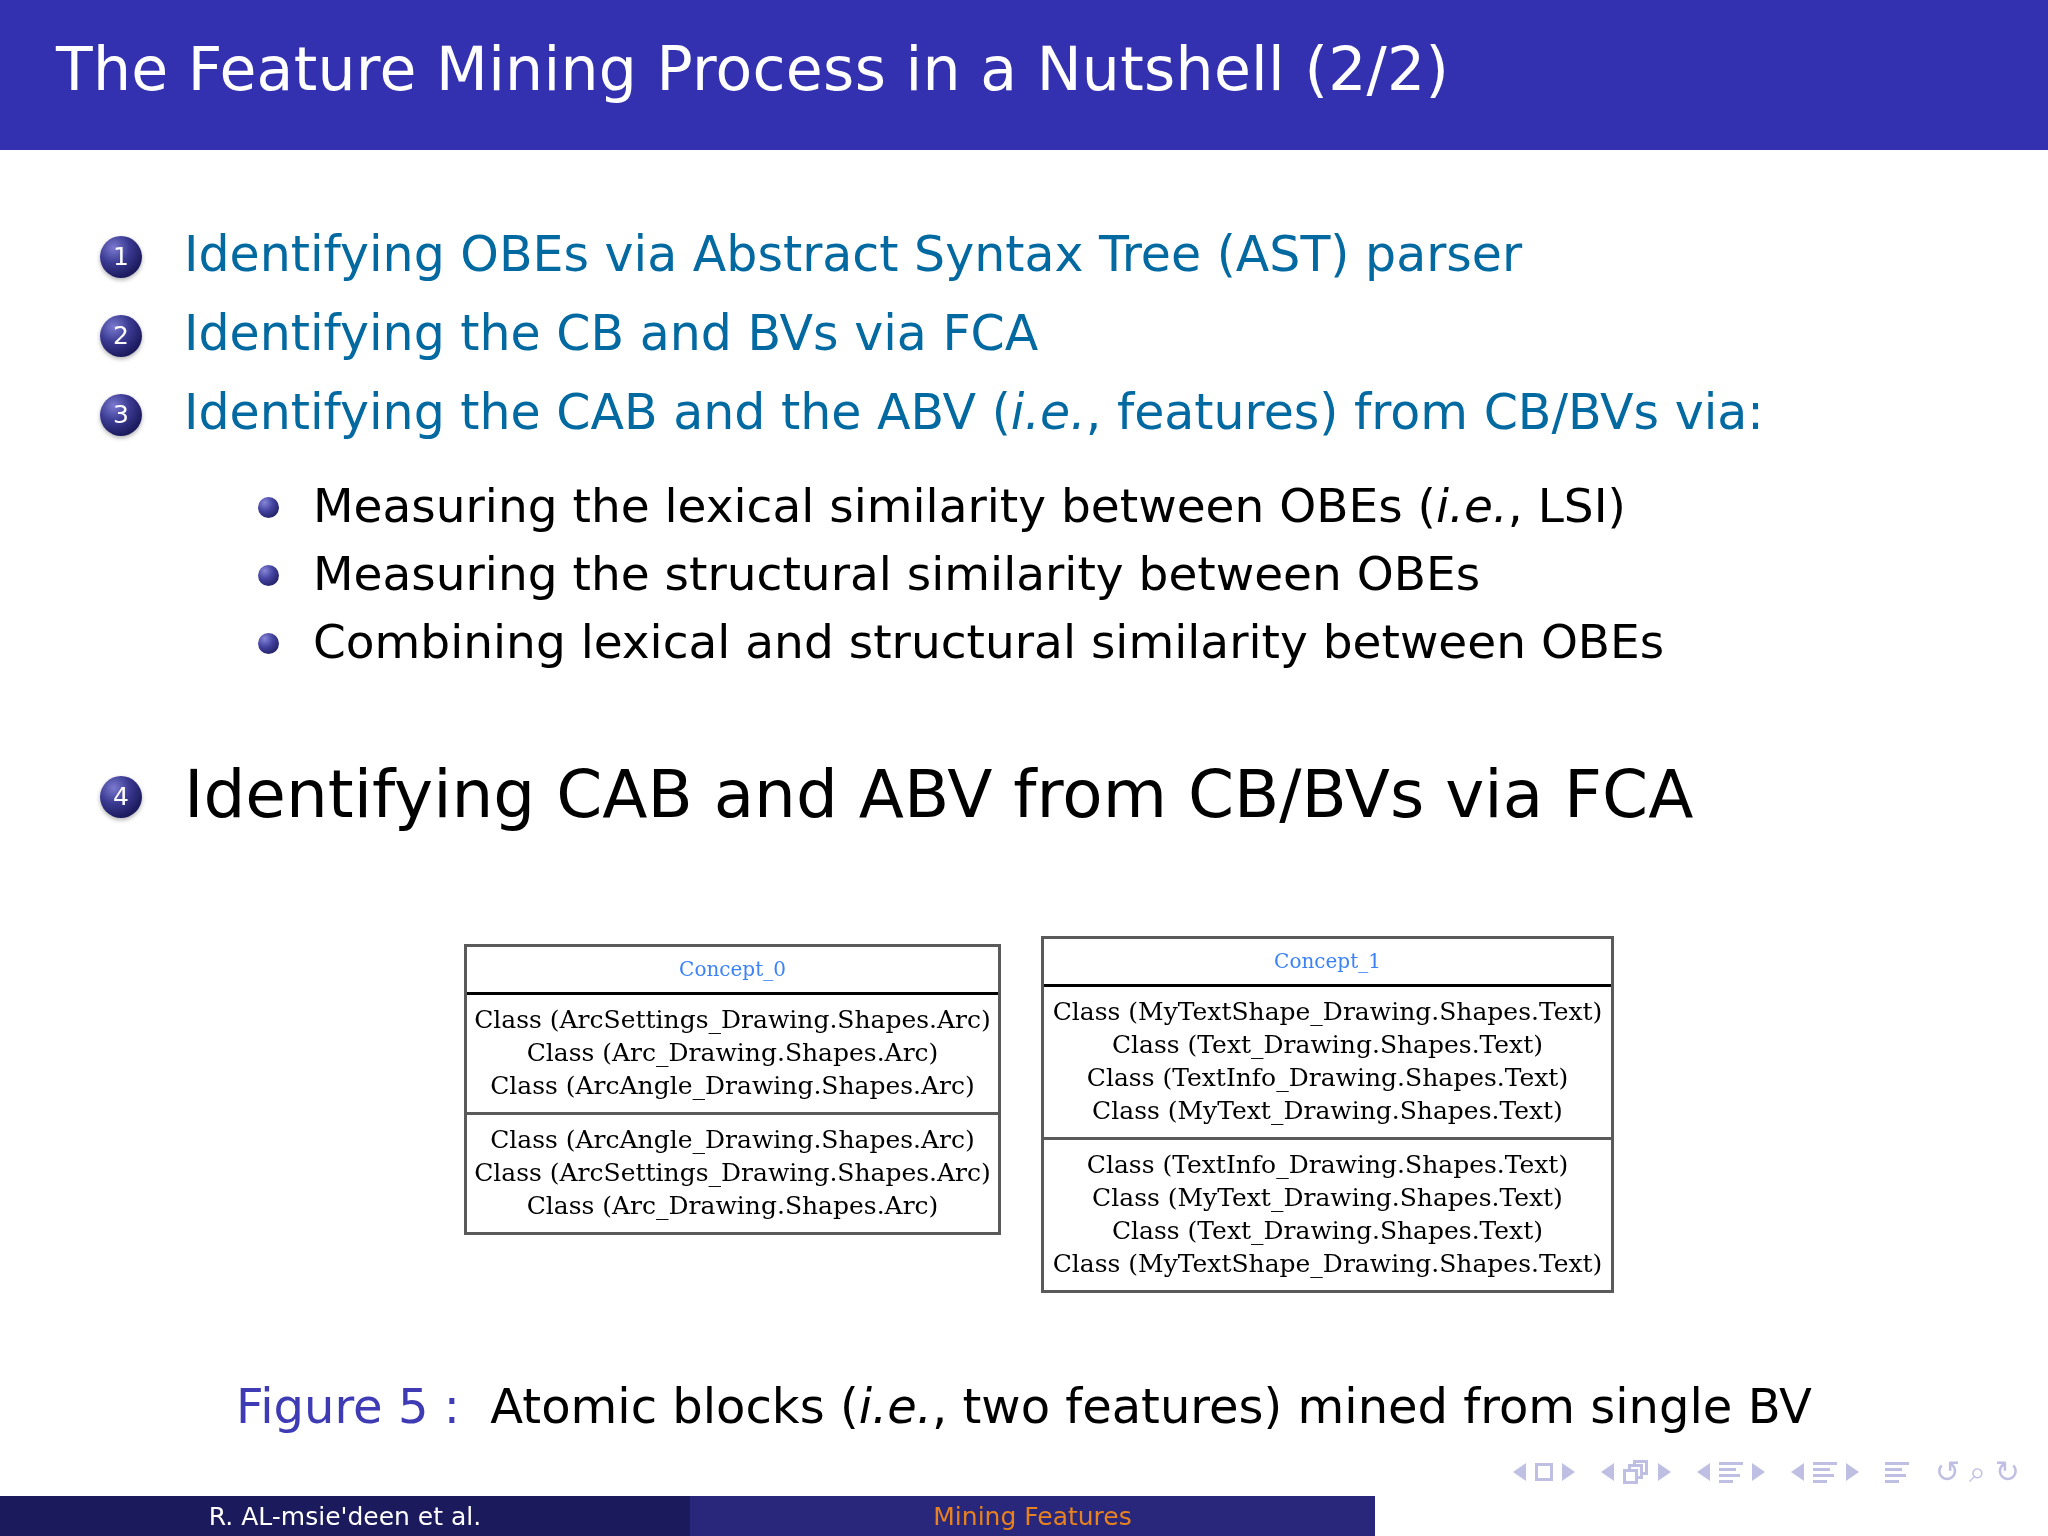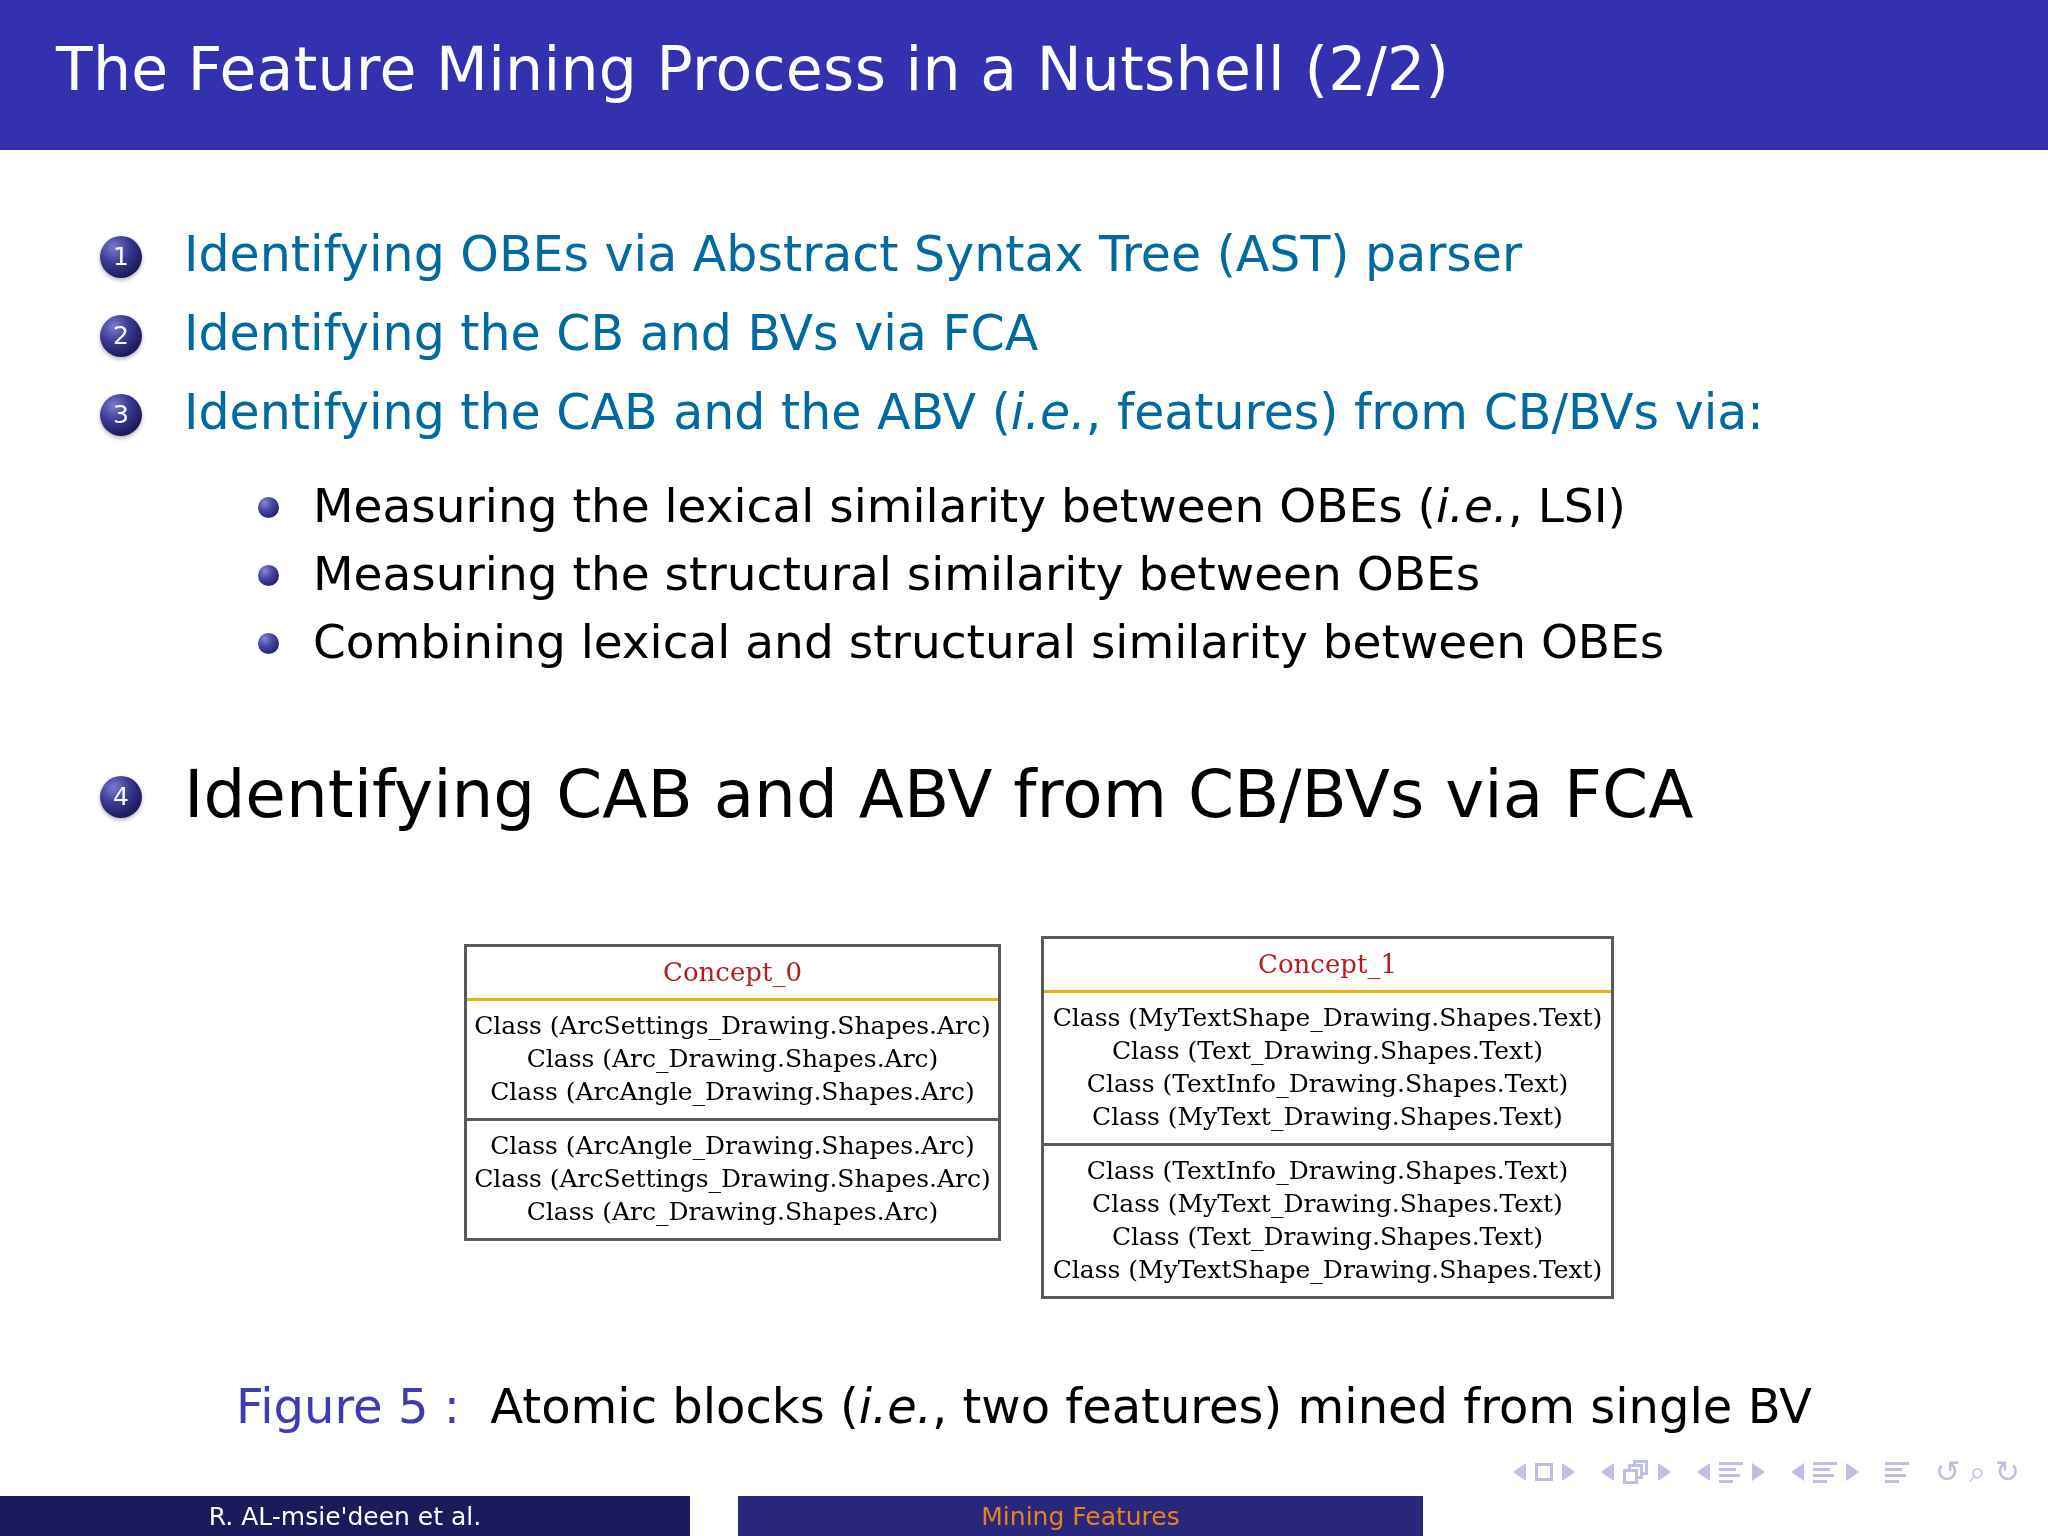--- a/index.html
+++ b/index.html
@@ -144,24 +144,24 @@
     border: 3px solid #5a5a5a;
     background: #ffffff;
     font-family: "DejaVu Serif", serif;
     box-sizing: border-box;
   }
   #concept-0 { left: 464px; top: 18px; width: 537px; }
   #concept-1 { left: 1041px; top: 10px; width: 573px; }
 
   .ct-header {
     text-align: center;
-    font-size: 26px;
+    font-size: 20px;
     padding: 10px 0 11px 0;
-    border-bottom: 3px solid #eab308;
-    color: #b91c1c;
+    border-bottom: 3px solid #000000;
+    color: #3b82f6;
   }
   .ct-section {
     padding: 8px 6px 10px 6px;
   }
   .ct-section + .ct-section {
     border-top: 3px solid #5a5a5a;
   }
   .ct-row {
     text-align: center;
     font-size: 25px;
@@ -243,21 +243,20 @@
   .arcico { color: #8c8ccd; font-size: 30px; line-height: 30px; }
 
   
   .footer {
     position: absolute;
     left: 0;
     top: 1496px;
     width: 2048px;
     height: 40px;
     display: flex;
-    gap: 48px;
   }
   .foot-seg {
     height: 40px;
     display: flex;
     align-items: center;
     font-size: 25px;
     white-space: nowrap;
     box-sizing: border-box;
   }
   .foot-author {

